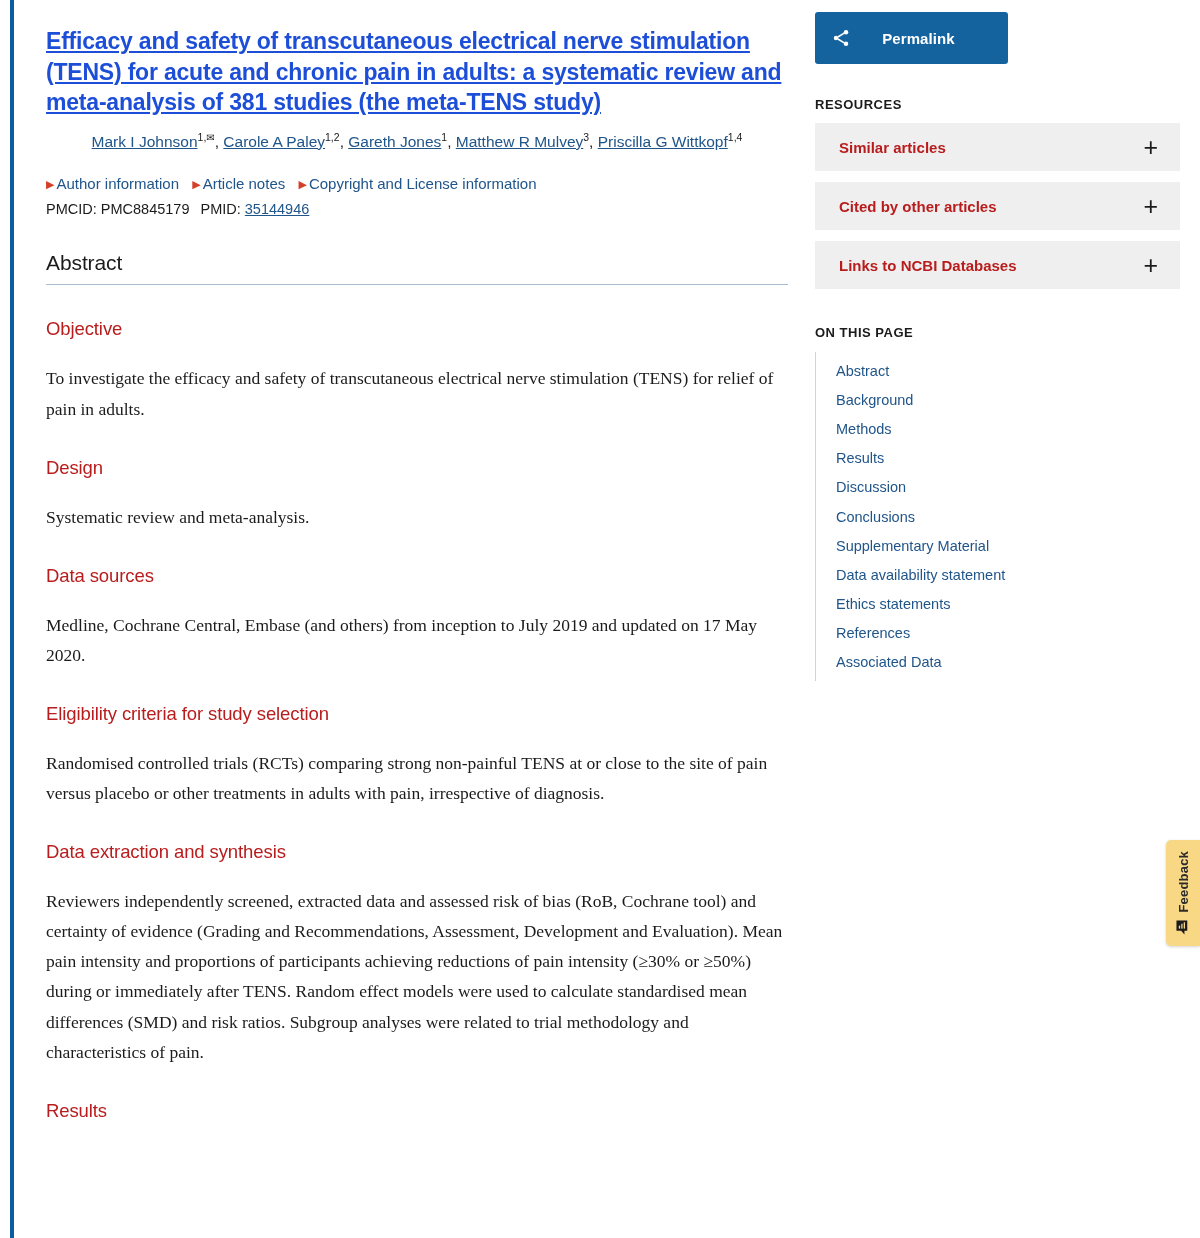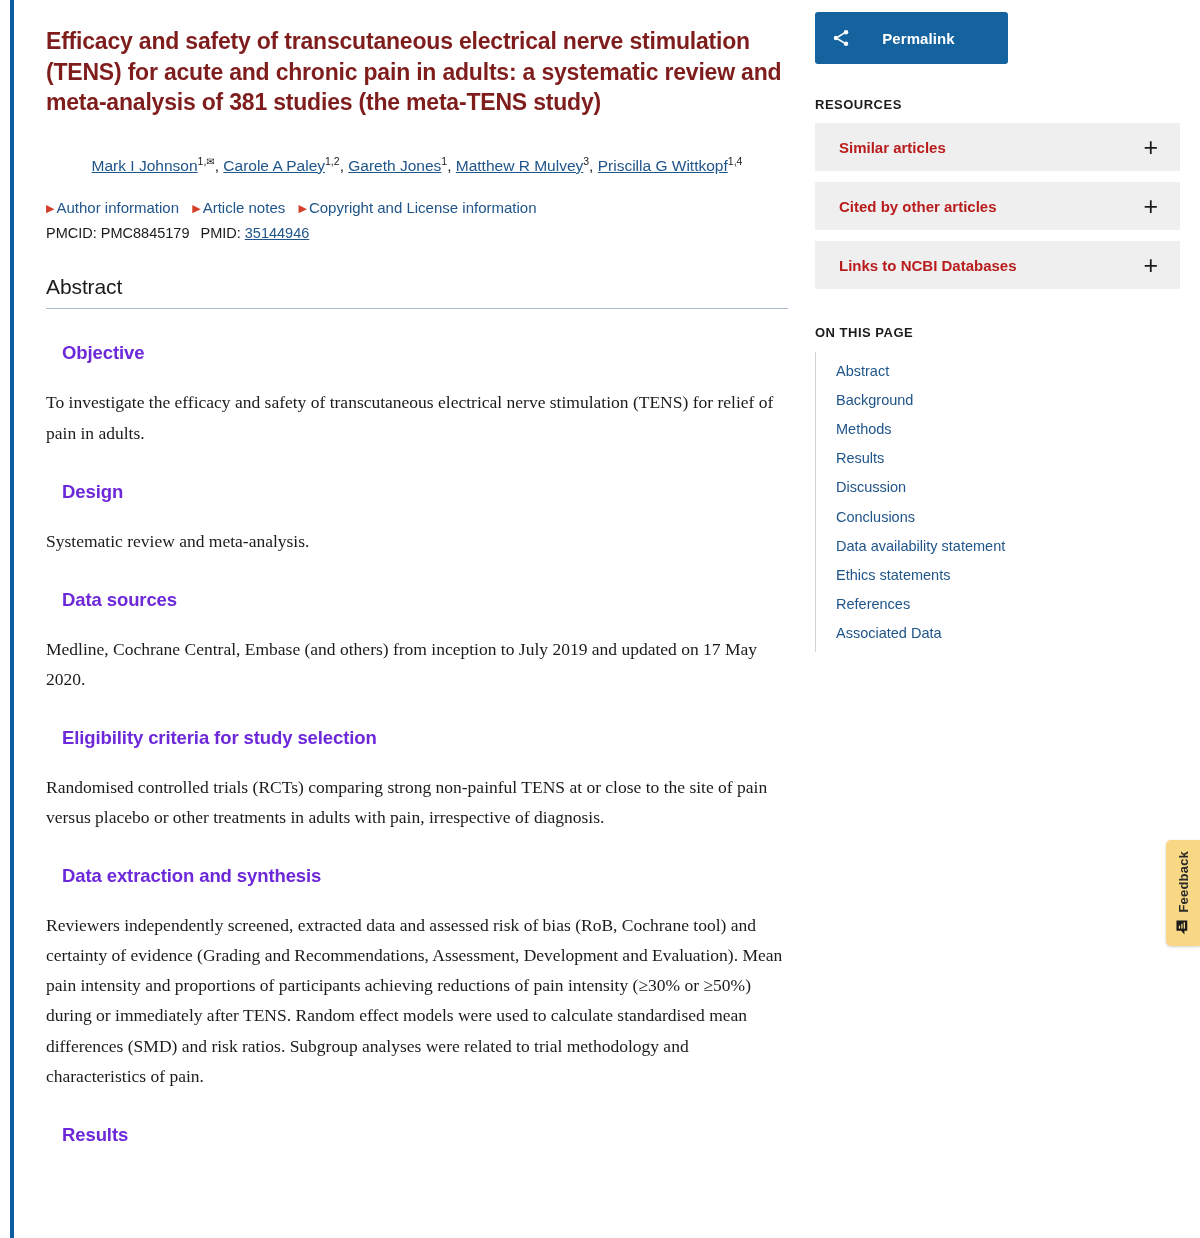--- a/index.html
+++ b/index.html
@@ -35,22 +35,23 @@
     top: 26px;
     width: 742px;
   }
 
   .article-title {
     font-family: "Liberation Sans", sans-serif;
     font-size: 23px;
     font-weight: bold;
     line-height: 1.33;
     letter-spacing: -0.2px;
-    color: #7f1d1d;
-    margin: 0 0 36px 0;
+    color: #1d4ed8;
+    margin: 0 0 12px 0;
+    text-decoration: underline;
   }
 
   .authors {
     font-size: 15.5px;
     line-height: 1.5;
     margin: 0 0 20px 0;
     color: #1b1b1b;
     text-align: center;
   }
   .authors a {
@@ -97,23 +98,23 @@
     color: #1b1b1b;
     margin: 0 0 0 0;
     padding-bottom: 9px;
     border-bottom: 1px solid #a9bccd;
     letter-spacing: -0.1px;
   }
 
   h3.sub-title {
     font-family: "Liberation Sans", sans-serif;
     font-size: 18.5px;
-    font-weight: bold;
-    color: #6d28d9;
-    margin: 33px 0 0 16px;
+    font-weight: normal;
+    color: #b91c1c;
+    margin: 33px 0 0 0;
     letter-spacing: -0.1px;
   }
 
   p.body {
     font-family: "Liberation Serif", serif;
     font-size: 17.5px;
     line-height: 1.72;
     color: #1b1b1b;
     margin: 23px 0 0 0;
   }
@@ -330,20 +331,23 @@
       <li>
           <a href="#">Results</a>
         </li>
       <li>
           <a href="#">Discussion</a>
         </li>
       <li>
           <a href="#">Conclusions</a>
         </li>
       <li>
+          <a href="#">Supplementary Material</a>
+        </li>
+      <li>
           <a href="#">Data availability statement</a>
         </li>
       <li>
           <a href="#">Ethics statements</a>
         </li>
       <li>
           <a href="#">References</a>
         </li>
       <li>
           <a href="#">Associated Data</a>

